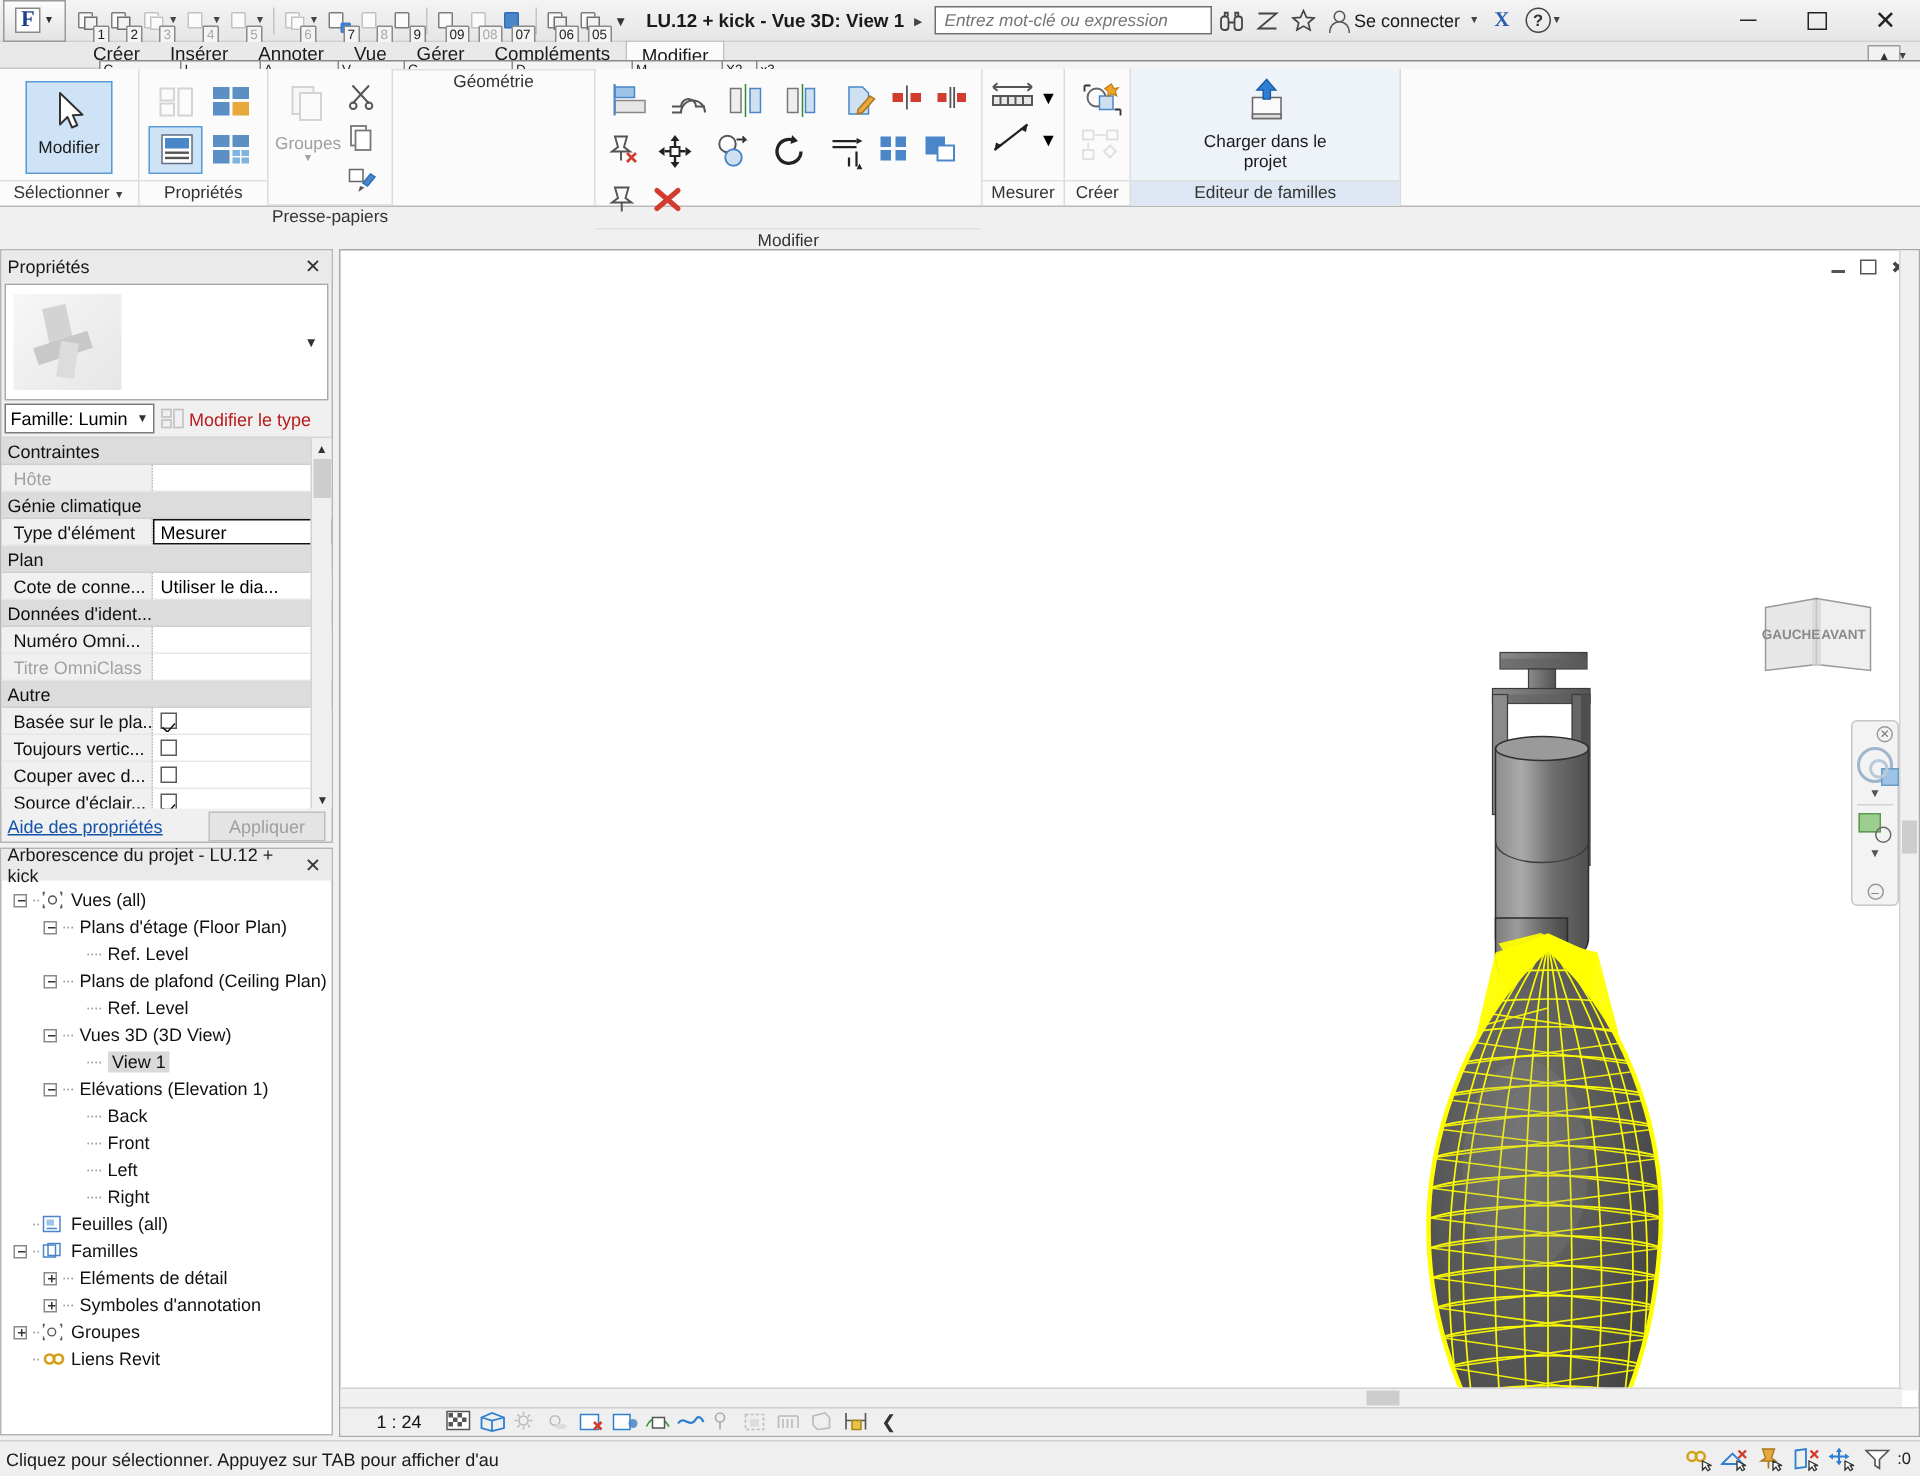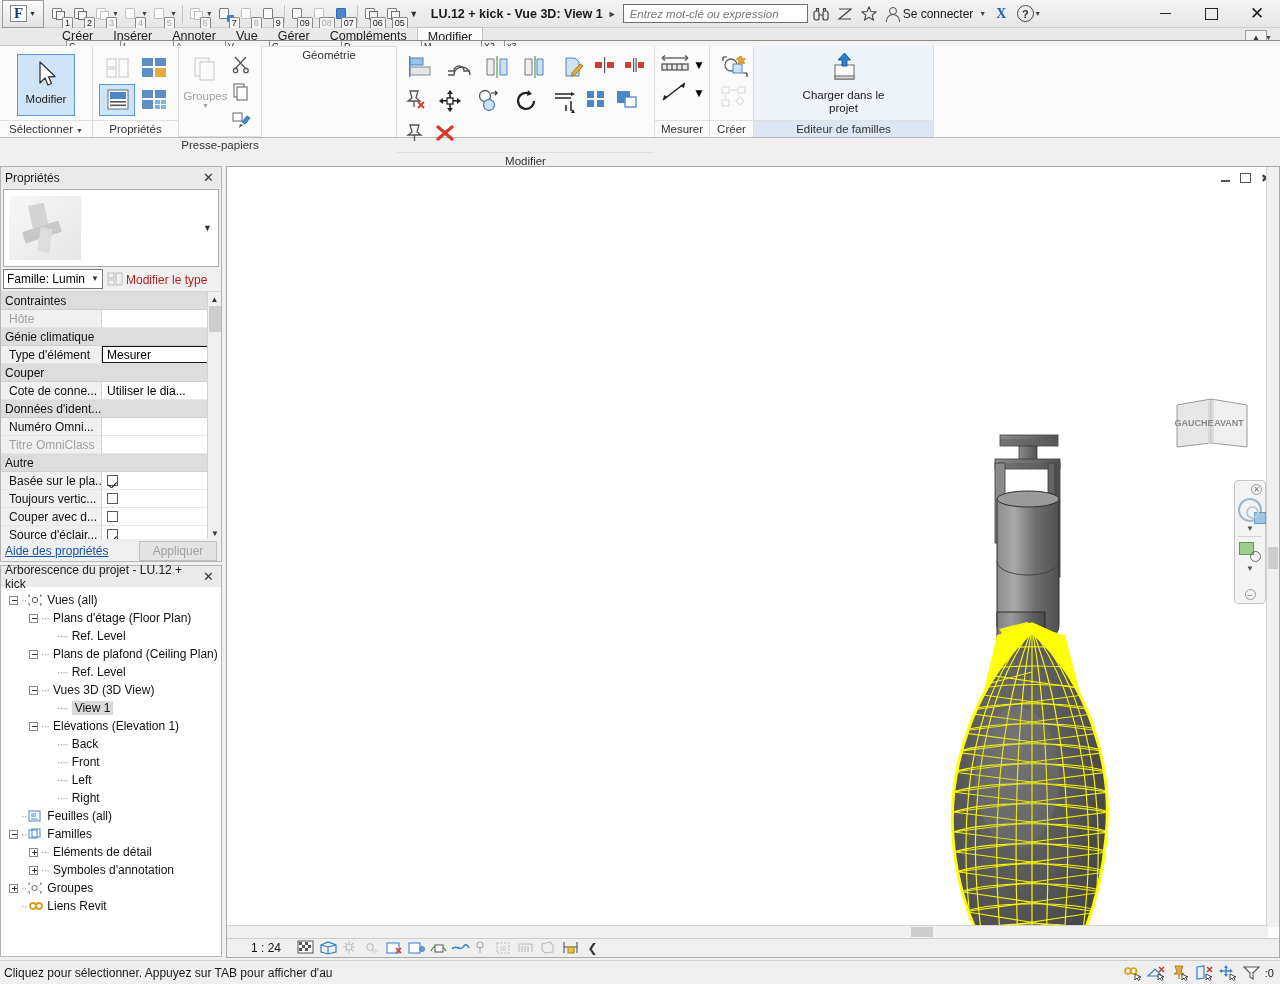--- a/index.html
+++ b/index.html
@@ -934,21 +934,21 @@
       <div class="grp-row">
         <span>Génie climatique</span>
         <span class="chev">^</span>
       </div>
       <div class="p-row">
         <div class="p-key">Type d'élément</div>
         <div class="p-val boxed">Mesurer</div>
       </div>
 
       <div class="grp-row">
-        <span>Couper</span>
+        <span>Plan</span>
         <span class="chev">^</span>
       </div>
       <div class="p-row">
         <div class="p-key">Cote de conne...</div>
         <div class="p-val">Utiliser le dia...</div>
       </div>
 
       <div class="grp-row">
         <span>Données d'ident...</span>
         <span class="chev">^</span>

